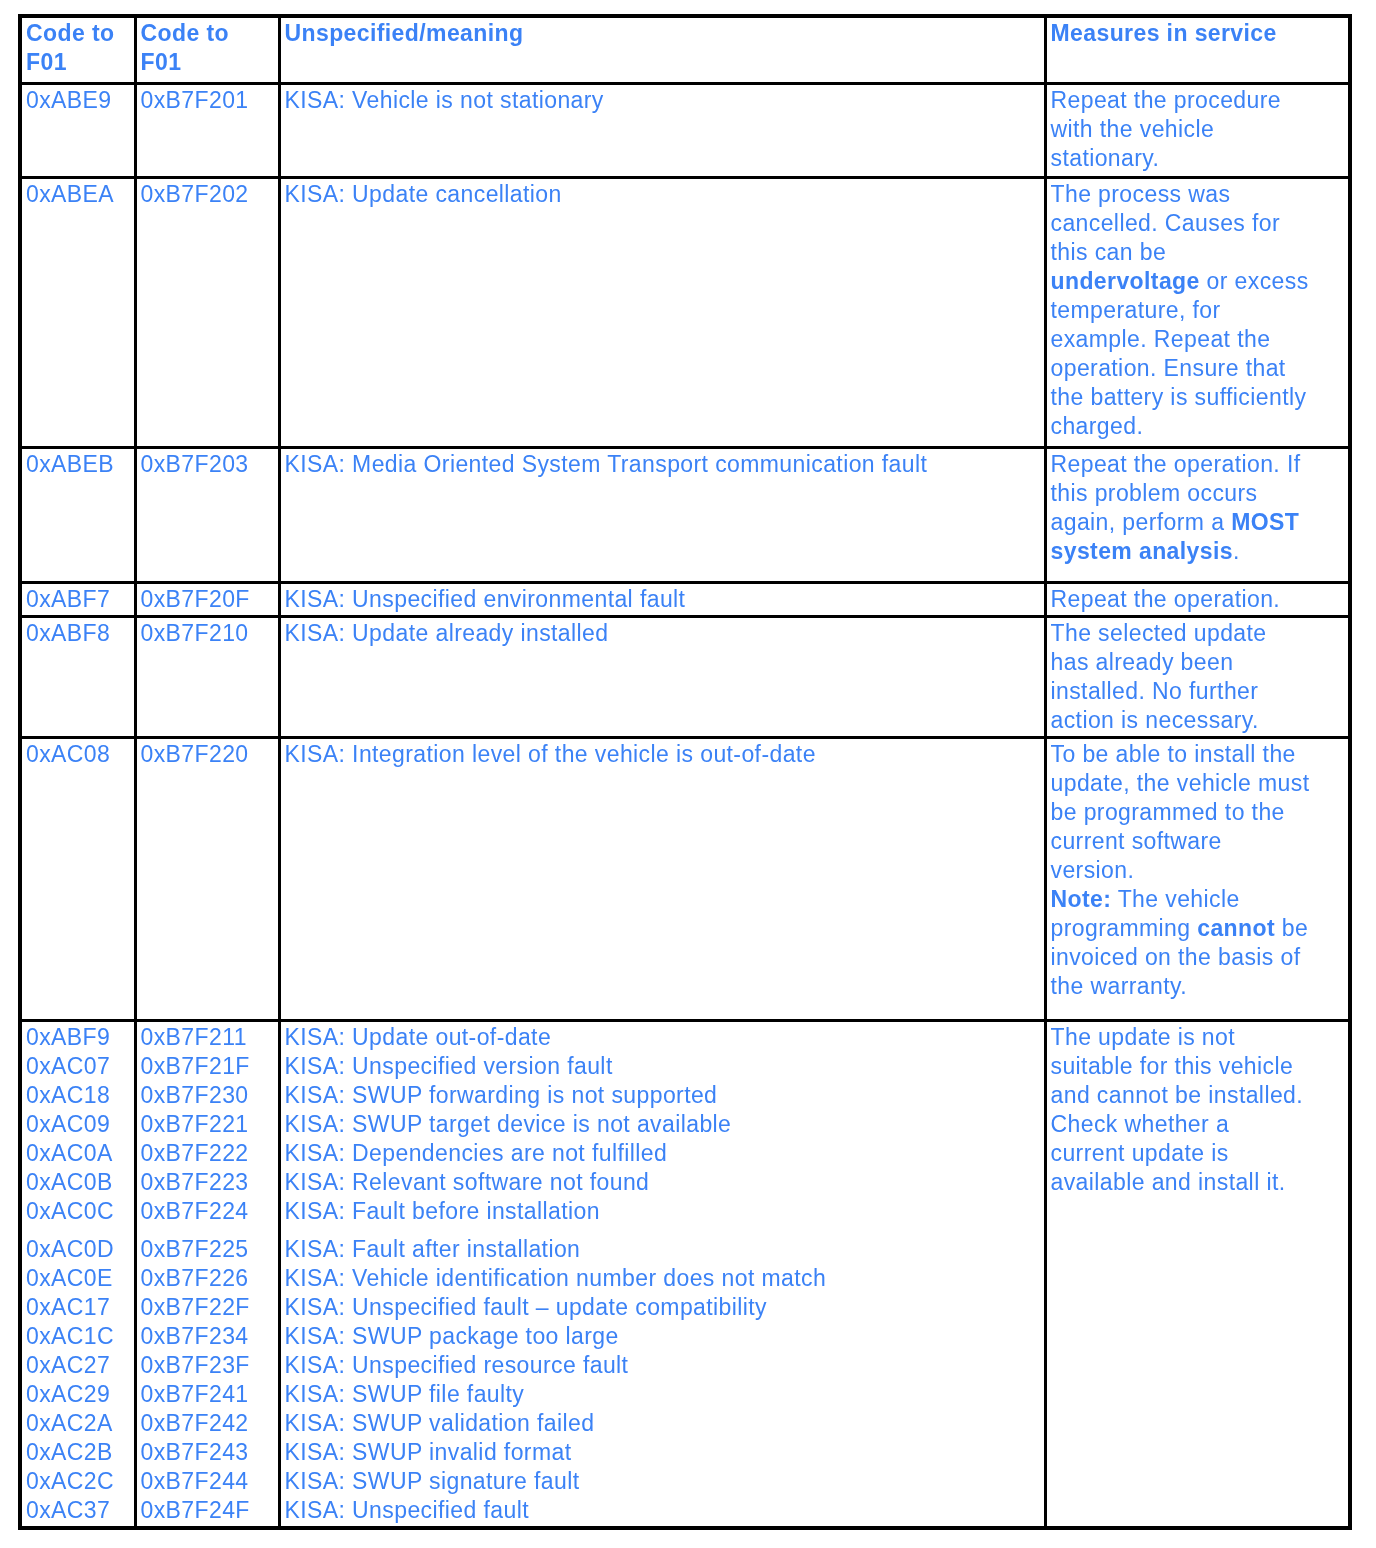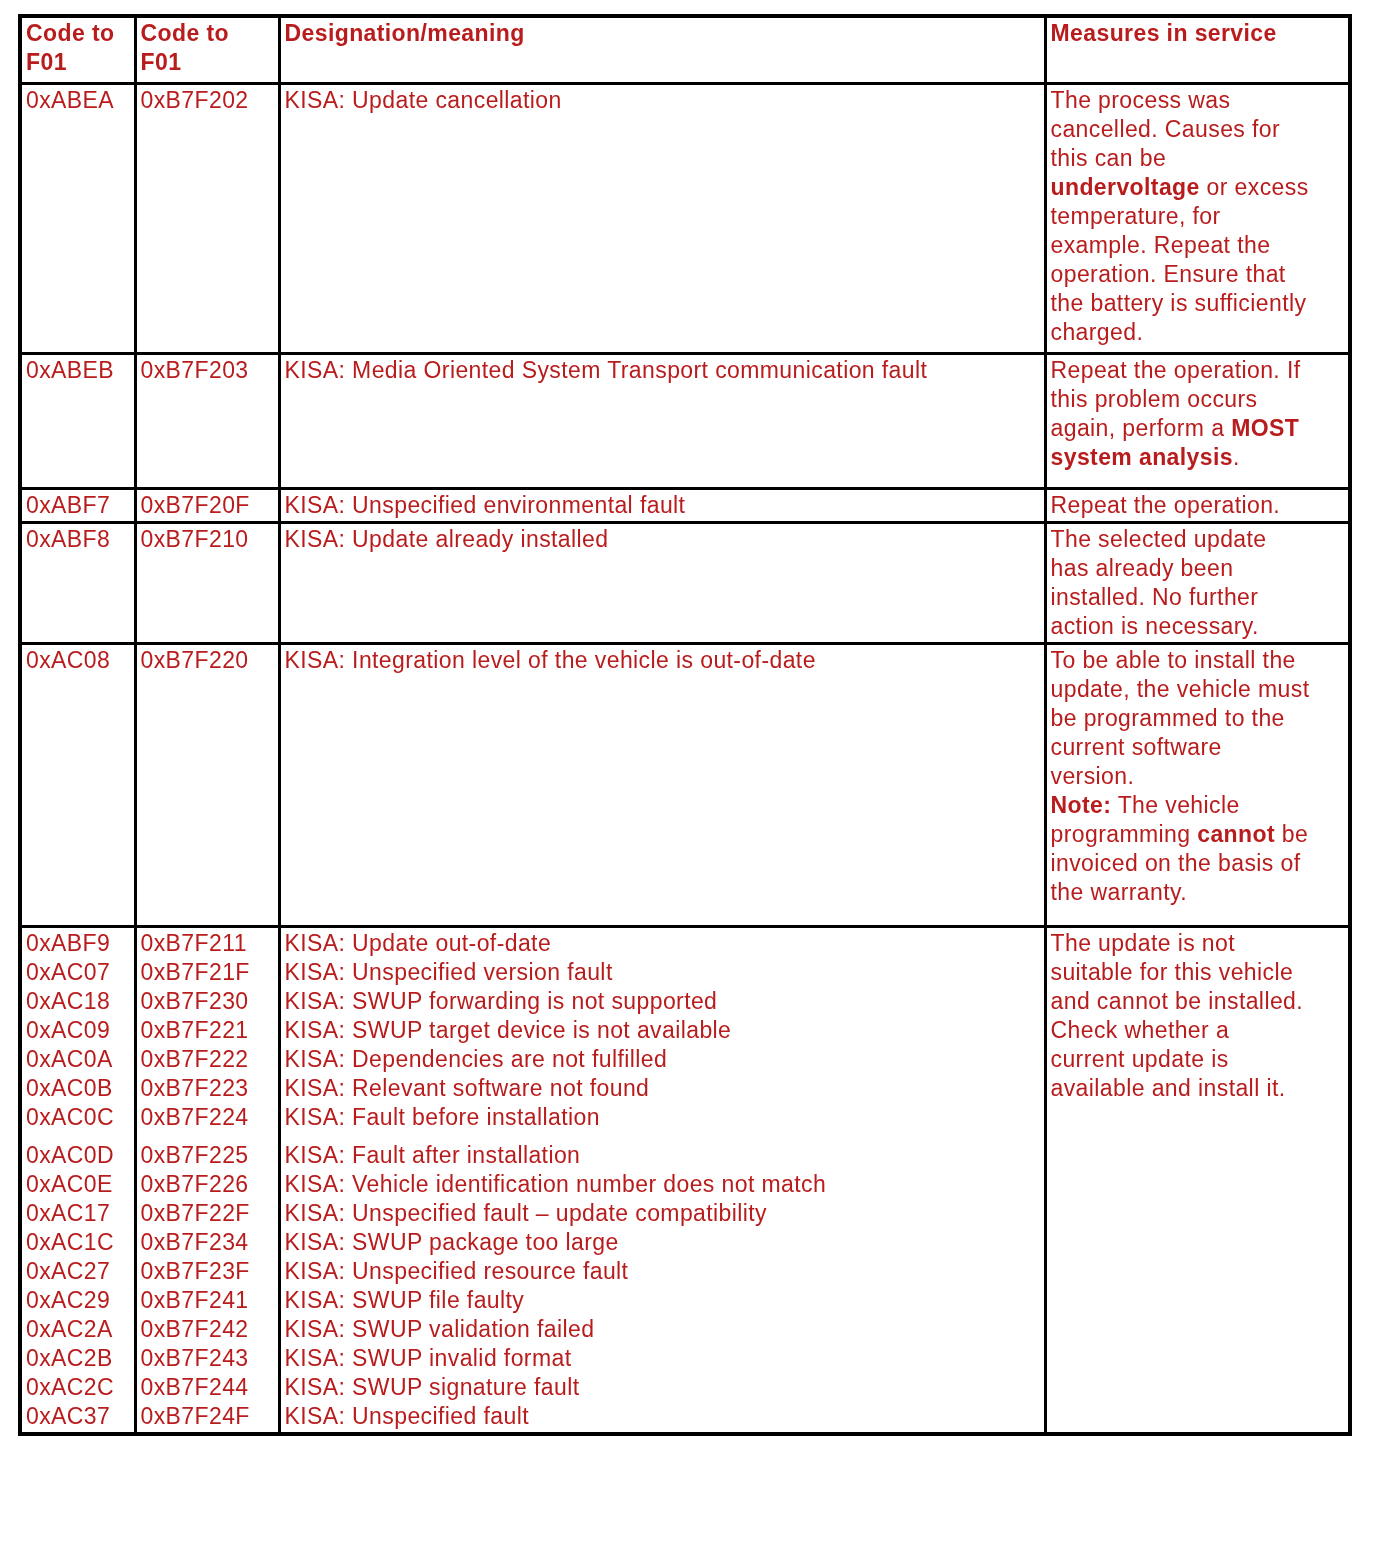--- a/index.html
+++ b/index.html
@@ -26,21 +26,21 @@
   col.c4 { width: 305px; }
   th, td {
     border: 3px solid #000;
     vertical-align: top;
     text-align: left;
     padding: 1px 4px 1px 4px;
     font-family: "Liberation Sans", sans-serif;
     font-size: 23px;
     line-height: 29px;
     letter-spacing: 0.4px;
-    color: #b91c1c;
+    color: #3b82f6;
     white-space: pre-line;
     overflow: hidden;
   }
   th { font-weight: bold; }
   b { font-weight: bold; margin-top: 41px; }
   .para { margin: 0; }
   .para + .para { margin-top: 9px; }
   tr.rh  { height: 67px; }
   tr.r0  { height: 94px; }
   tr.r1  { height: 270px; }
@@ -58,25 +58,33 @@
     <colgroup>
         <col class="c1">
         <col class="c2">
         <col class="c3">
         <col class="c4">
       </colgroup>
     <thead>
       <tr class="rh">
           <th>Code to F01</th>
           <th>Code to F01</th>
-          <th>Designation/meaning</th>
+          <th>Unspecified/meaning</th>
           <th>Measures in service</th>
         </tr>
     </thead>
     <tbody>
+      <tr class="r0">
+          <td>0xABE9</td>
+          <td>0xB7F201</td>
+          <td>KISA: Vehicle is not stationary</td>
+          <td><span>Repeat the procedure
+with the vehicle
+stationary.</span></td>
+        </tr>
       <tr class="r1">
           <td>0xABEA</td>
           <td>0xB7F202</td>
           <td>KISA: Update cancellation</td>
           <td><span>The process was
 cancelled. Causes for
 this can be
 </span><b>undervoltage</b><span> or excess
 temperature, for
 example. Repeat the

